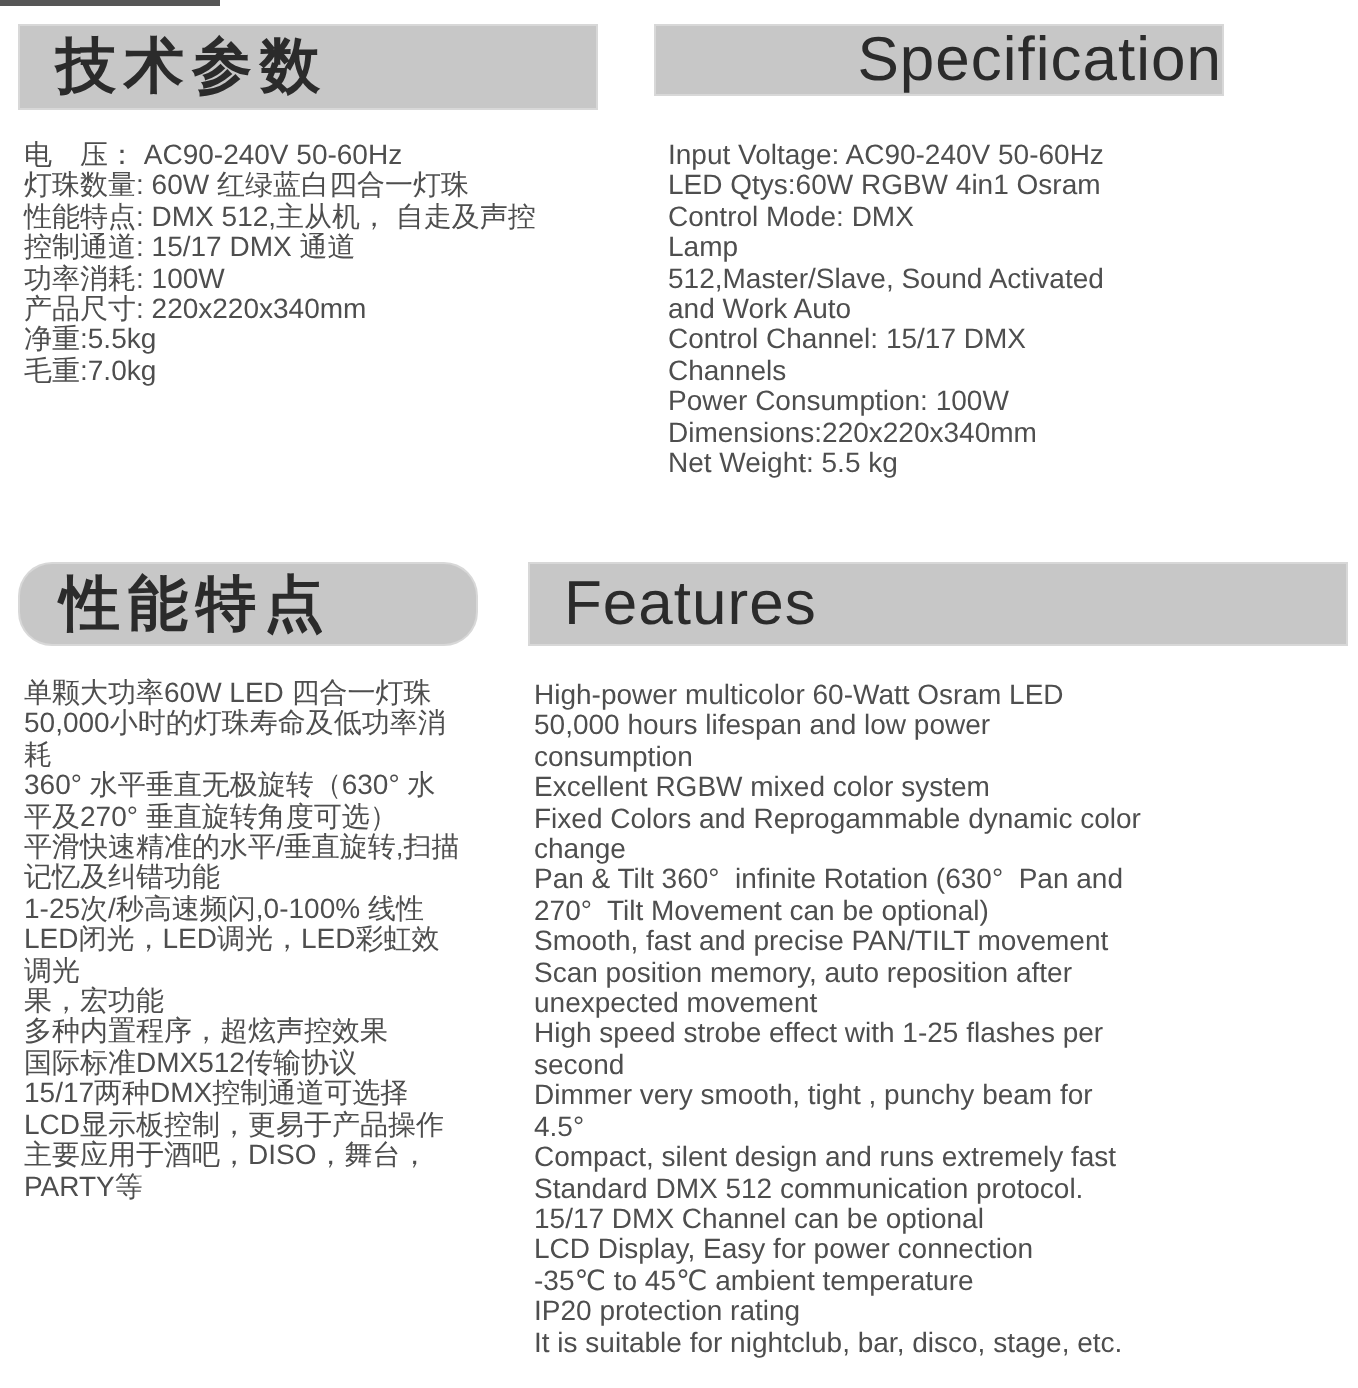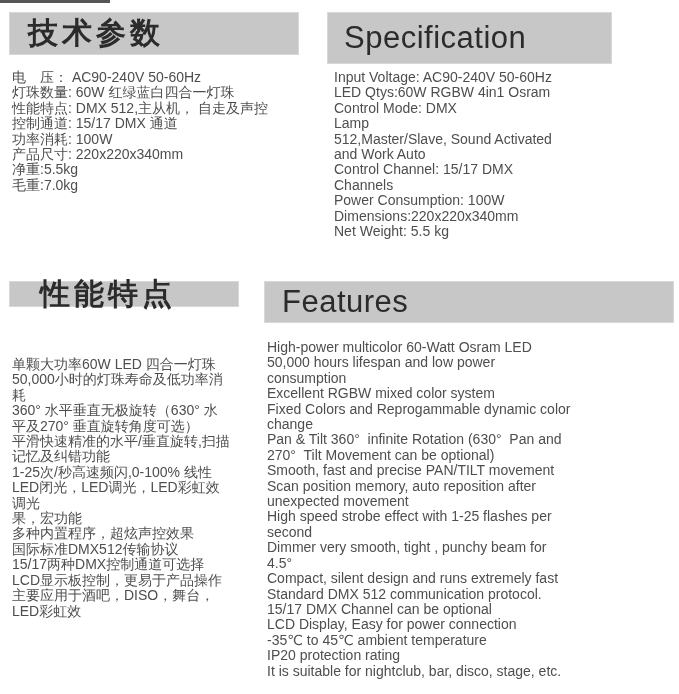--- a/index.html
+++ b/index.html
@@ -19,43 +19,43 @@
 
   .hbar {
     position: absolute;
     background: var(--bar_bg, #c7c7c7);
     display: flex; align-items: center;
     box-shadow: 0 0 0 1px #d8d8d8;
   }
   .hbar .title { white-space: nowrap; }
 
   #bar-tech { left: 10px; top: 13px; width: 288px; height: 41px; padding-left: 18px; box-sizing: border-box; align-items: flex-end; }
-  #bar-spec { left: 328px; top: 13px; width: 283px; height: 50px; padding-left: 16px; box-sizing: border-box; }
-  #bar-perf { left: 10px; top: 282px; width: 228px; height: 24px; padding-left: 30px; box-sizing: border-box; }
+  #bar-spec { left: 328px; top: 13px; width: 283px; height: 34px; padding-left: 16px; box-sizing: border-box; justify-content: flex-end; }
+  #bar-perf { left: 10px; top: 282px; width: 228px; height: 40px; padding-left: 20px; box-sizing: border-box; border-radius: 16px; }
   #bar-feat { left: 265px; top: 282px; width: 408px; height: 40px; padding-left: 17px; box-sizing: border-box; }
 
   .title-cn {
     font-size: 30px; font-weight: bold; letter-spacing: 4px;
     color: var(--header_text, #2b2b2b);
   }
   .title-en {
     font-size: 31px; font-weight: 400; letter-spacing: 0.5px;
     color: var(--header_text, #2b2b2b);
   }
 
   .body-block { position: absolute; }
   .body-block .line {
     font-size: 14px;
     line-height: 15.4px;
     color: var(--body_text, #4e4e4e);
     white-space: pre;
   }
   #body-tech { left: 12px; top: 70px; width: 330px; }
   #body-spec { left: 334px; top: 70px; width: 320px; }
-  #body-perf { left: 12px; top: 339px; width: 245px; margin-top: 18px; }
+  #body-perf { left: 12px; top: 339px; width: 245px; }
   #body-feat { left: 267px; top: 340px; width: 405px; }
 </style>
 </head>
 <body>
 
 <div class="sheet">
 
   <div class="crop-strip"></div>
 
   <div class="hbar" id="bar-tech">
@@ -109,21 +109,21 @@
       <div class="line">记忆及纠错功能</div>
       <div class="line">1-25次/秒高速频闪,0-100% 线性</div>
       <div class="line">LED闭光，LED调光，LED彩虹效</div>
       <div class="line">调光</div>
       <div class="line">果，宏功能</div>
       <div class="line">多种内置程序，超炫声控效果</div>
       <div class="line">国际标准DMX512传输协议</div>
       <div class="line">15/17两种DMX控制通道可选择</div>
       <div class="line">LCD显示板控制，更易于产品操作</div>
       <div class="line">主要应用于酒吧，DISO，舞台，</div>
-      <div class="line">LED彩虹效</div>
+      <div class="line">PARTY等</div>
     </div>
 
   <div class="body-block" id="body-feat">
       <div class="line">High-power multicolor 60-Watt Osram LED</div>
       <div class="line">50,000 hours lifespan and low power</div>
       <div class="line">consumption</div>
       <div class="line">Excellent RGBW mixed color system</div>
       <div class="line">Fixed Colors and Reprogammable dynamic color</div>
       <div class="line">change</div>
       <div class="line">Pan &amp; Tilt 360°  infinite Rotation (630°  Pan and</div>

